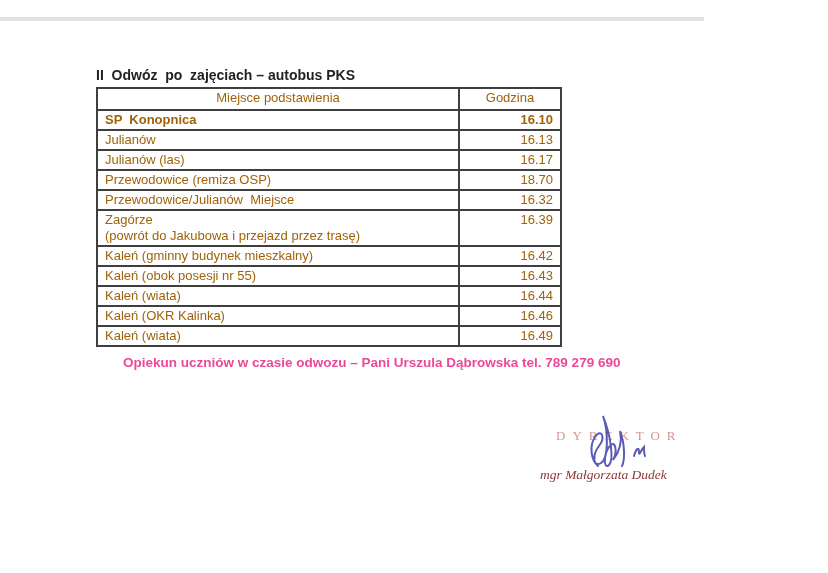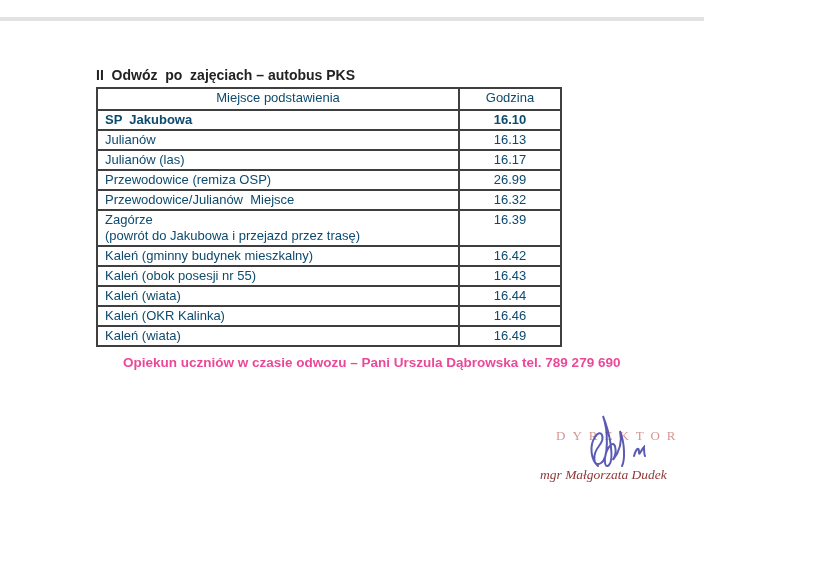--- a/index.html
+++ b/index.html
@@ -29,38 +29,38 @@
     color: #222;
   }
   .sched {
     position: absolute;
     left: 96px;
     top: 87px;
     width: 464px;
     border-collapse: collapse;
     table-layout: fixed;
     font-size: 13px;
-    color: #0c4a6e;
+    color: #a16207;
   }
   .sched col.c-place { width: 362px; }
   .sched col.c-time  { width: 102px; }
   .sched th, .sched td {
     border: 2px solid #3f3f3f;
     padding: 1px 7px 1px 7px;
     vertical-align: top;
     line-height: 16px;
     white-space: pre-wrap;
   }
   .sched th {
     font-weight: normal;
     text-align: center;
     height: 18px;
   }
   .sched td { height: 15px; }
-  .sched td.time { text-align: center; }
+  .sched td.time { text-align: right; }
   .sched tr.bold-row td { font-weight: bold; }
   .footer-note {
     position: absolute;
     left: 96px;
     top: 355px;
     font-size: 13.5px;
     font-weight: bold;
     color: #ec4899;
     margin-left: 27px;
   }
@@ -115,34 +115,34 @@
         <col class="c-time">
       </colgroup>
     <thead>
       <tr>
         <th>Miejsce podstawienia</th>
         <th>Godzina</th>
       </tr>
     </thead>
     <tbody>
       <tr class="bold-row">
-        <td>SP  Jakubowa</td>
+        <td>SP  Konopnica</td>
         <td class="time">16.10</td>
       </tr>
       <tr>
         <td>Julianów</td>
         <td class="time">16.13</td>
       </tr>
       <tr>
         <td>Julianów (las)</td>
         <td class="time">16.17</td>
       </tr>
       <tr>
         <td>Przewodowice (remiza OSP)</td>
-        <td class="time">26.99</td>
+        <td class="time">18.70</td>
       </tr>
       <tr>
         <td>Przewodowice/Julianów  Miejsce</td>
         <td class="time">16.32</td>
       </tr>
       <tr>
         <td>Zagórze
 (powrót do Jakubowa i przejazd przez trasę)</td>
         <td class="time">16.39</td>
       </tr>

